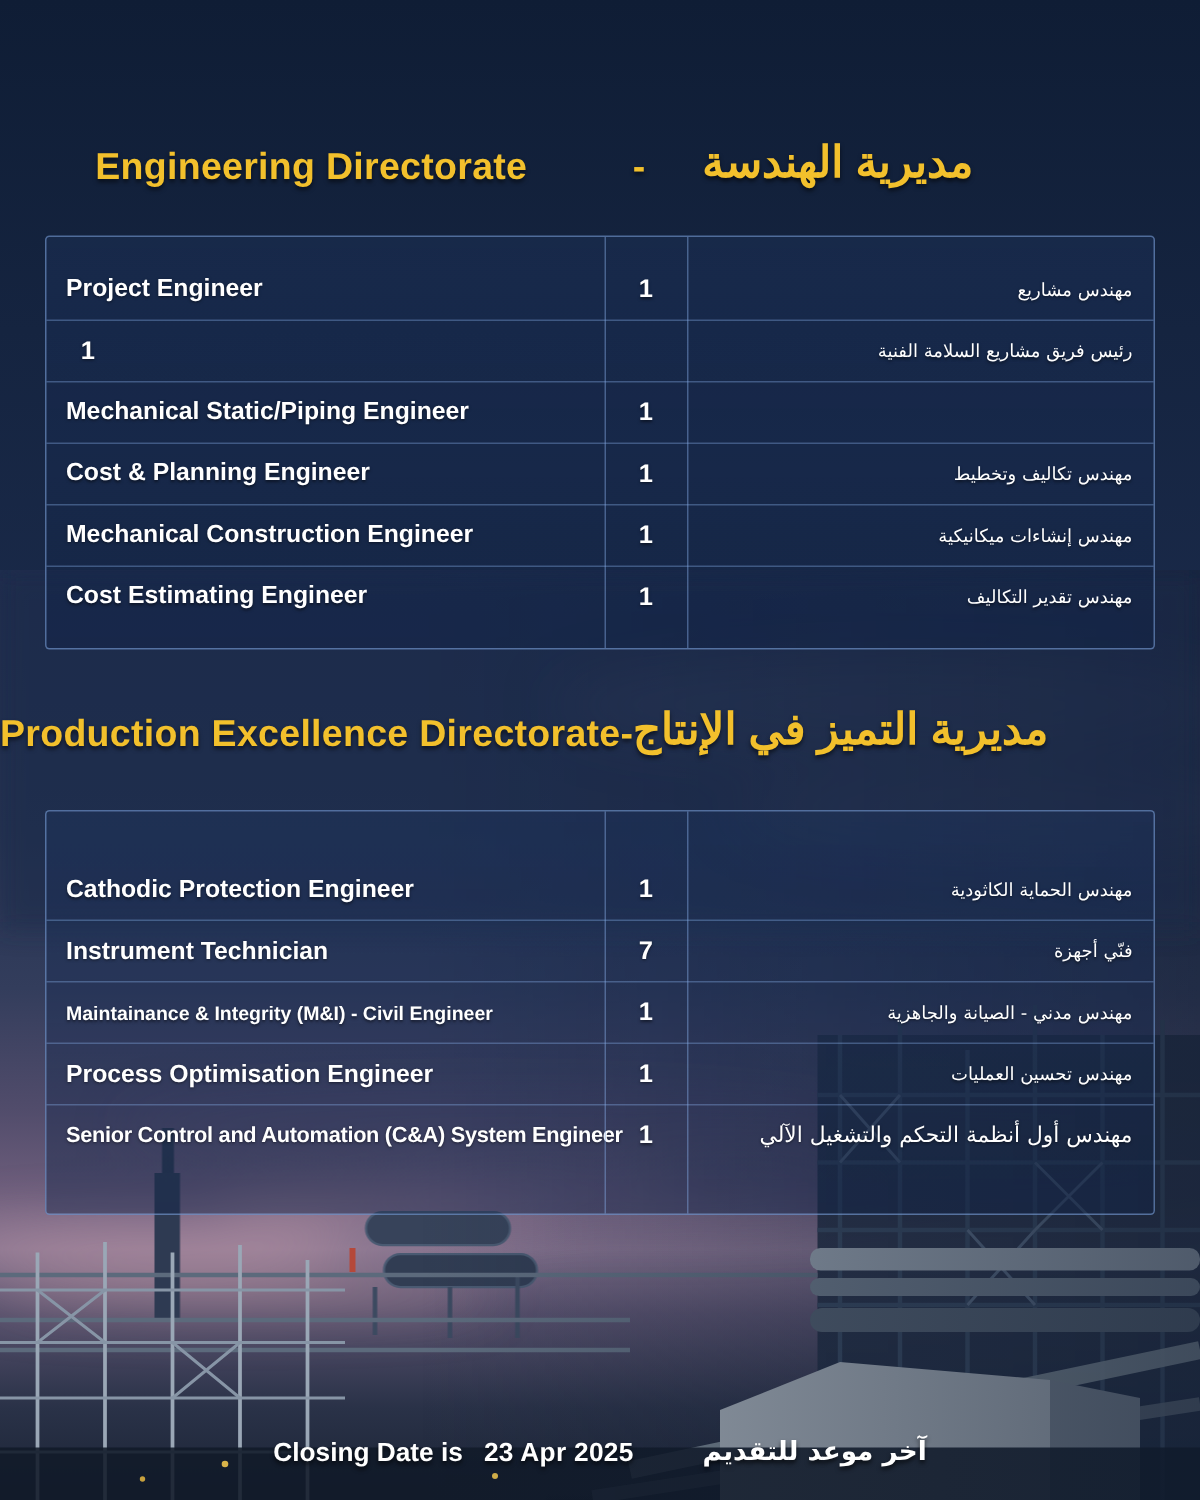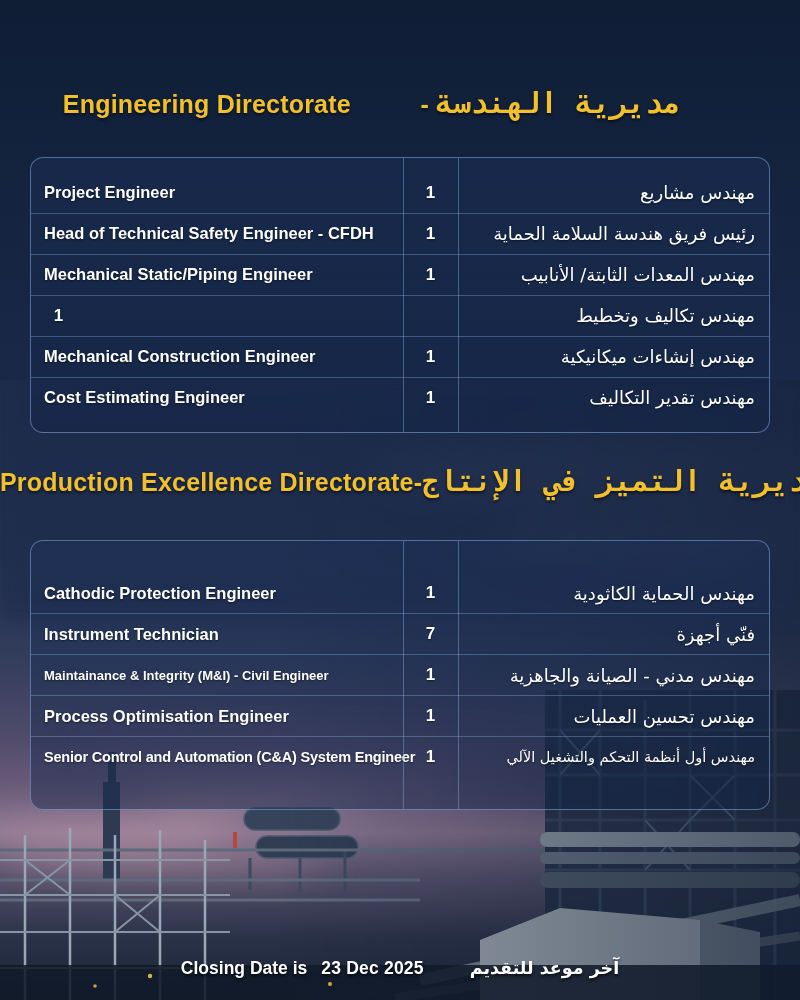--- a/index.html
+++ b/index.html
@@ -11,35 +11,35 @@
     font-family:"Liberation Sans","DejaVu Sans",sans-serif;
     color:#fff;
   }
   .photo-bg{position:absolute;left:0;top:380px;width:800px;height:620px;}
   .photo-bg svg{display:block;}
   .content{position:absolute;inset:0;}
 
   
   .sec-header{
     position:absolute;left:0;width:680px;height:44px;
-    display:flex;align-items:center;
+    display:flex;align-items:flex-end;
     color:#f2c02c;
     text-shadow:0 2px 3px rgba(0,0,0,.55);
   }
   .h1{top:82px;}
   .h2{top:460px;}
   .h-left{width:415px;text-align:center;font-size:25px;font-weight:700;letter-spacing:.2px;white-space:nowrap;}
   .h-dash{width:22px;text-align:center;font-size:25px;font-weight:700;}
-  .h-right{flex:1;text-align:center;direction:rtl;font-size:29px;font-weight:700;white-space:nowrap;font-family:Liberation Mono, monospace;}
+  .h-right{flex:1;text-align:center;direction:rtl;font-size:29px;font-weight:700;white-space:nowrap;font-family:Liberation Sans, sans-serif;}
 
   
   .jtable{
     position:absolute;left:30px;width:740px;
     border:1px solid rgba(132,170,228,.55);
-    border-radius:13px;
+    border-radius:3px;
     background:linear-gradient(180deg,rgba(30,52,95,.38),rgba(18,36,70,.45));
     display:flex;flex-direction:column;justify-content:center;
     box-sizing:border-box;
   }
   .t1{top:157px;height:276px;}
   .t2{top:540px;height:270px;}
   .vline{position:absolute;top:0;bottom:0;width:1px;background:rgba(132,170,228,.45);}
   .v1{left:372px;}
   .v2{left:427px;}
   .trow{display:flex;height:40px;flex:0 0 40px;align-items:stretch;}
@@ -51,21 +51,21 @@
     text-shadow:0 1px 2px rgba(0,0,0,.5);
   }
   .c-n{
     width:55px;display:flex;align-items:center;justify-content:center;
     font-size:17px;font-weight:700;
     text-shadow:0 1px 2px rgba(0,0,0,.5);
   }
   .c-ar{
     flex:1;box-sizing:border-box;padding:0 14px;
     display:flex;align-items:center;
-    direction:rtl;font-size:18px;font-weight:500;white-space:nowrap;
+    direction:rtl;font-size:12px;font-weight:500;white-space:nowrap;
     font-family:"DejaVu Sans",sans-serif;
     text-shadow:0 1px 2px rgba(0,0,0,.5);
   }
   .tight .c-en{font-size:13px;}
   .tighter .c-en{font-size:14.5px;letter-spacing:-.2px;}
   .tighter .c-ar{font-size:14.5px;}
 
   
   .footer{
     position:absolute;left:0;top:950px;width:800px;height:36px;
@@ -187,30 +187,29 @@
 
     <div class="jtable t1">
       <div class="vline v1"></div>
       <div class="vline v2"></div>
       <div class="trow">
         <div class="c-en">Project Engineer</div>
         <div class="c-n">1</div>
         <div class="c-ar">مهندس مشاريع</div>
       </div>
       <div class="trow">
-        <div class="c-en">Head of Technical Safety Engineer - CFDH</div>
-        <div class="c-n">1</div>
-        <div class="c-ar">رئيس فريق هندسة السلامة الحماية</div>
+        <div class="c-n">1</div>
+        <div class="c-ar">رئيس فريق مشاريع السلامة الفنية</div>
       </div>
       <div class="trow">
         <div class="c-en">Mechanical Static/Piping Engineer</div>
         <div class="c-n">1</div>
-        <div class="c-ar">مهندس المعدات الثابتة/ الأنابيب</div>
-      </div>
-      <div class="trow">
+      </div>
+      <div class="trow">
+        <div class="c-en">Cost &amp; Planning Engineer</div>
         <div class="c-n">1</div>
         <div class="c-ar">مهندس تكاليف وتخطيط</div>
       </div>
       <div class="trow">
         <div class="c-en">Mechanical Construction Engineer</div>
         <div class="c-n">1</div>
         <div class="c-ar">مهندس إنشاءات ميكانيكية</div>
       </div>
       <div class="trow">
         <div class="c-en">Cost Estimating Engineer</div>
@@ -250,18 +249,18 @@
       </div>
       <div class="trow tighter">
         <div class="c-en">Senior Control and Automation (C&amp;A) System Engineer</div>
         <div class="c-n">1</div>
         <div class="c-ar">مهندس أول أنظمة التحكم والتشغيل الآلي</div>
       </div>
     </div>
 
     <div class="footer">
       <span class="f-label">Closing Date is</span>
-      <span class="f-date">23 Dec 2025</span>
+      <span class="f-date">23 Apr 2025</span>
       <span class="f-ar">آخر موعد للتقديم</span>
     </div>
 
   </div>
 </div>
 
 </body></html>

